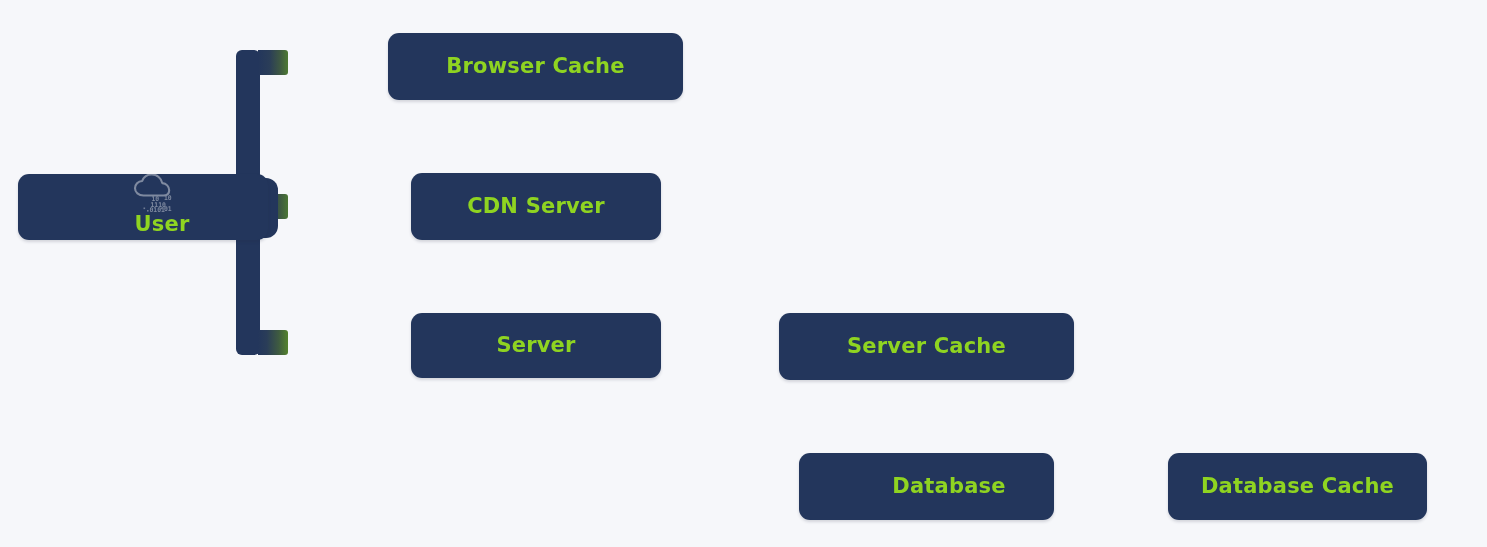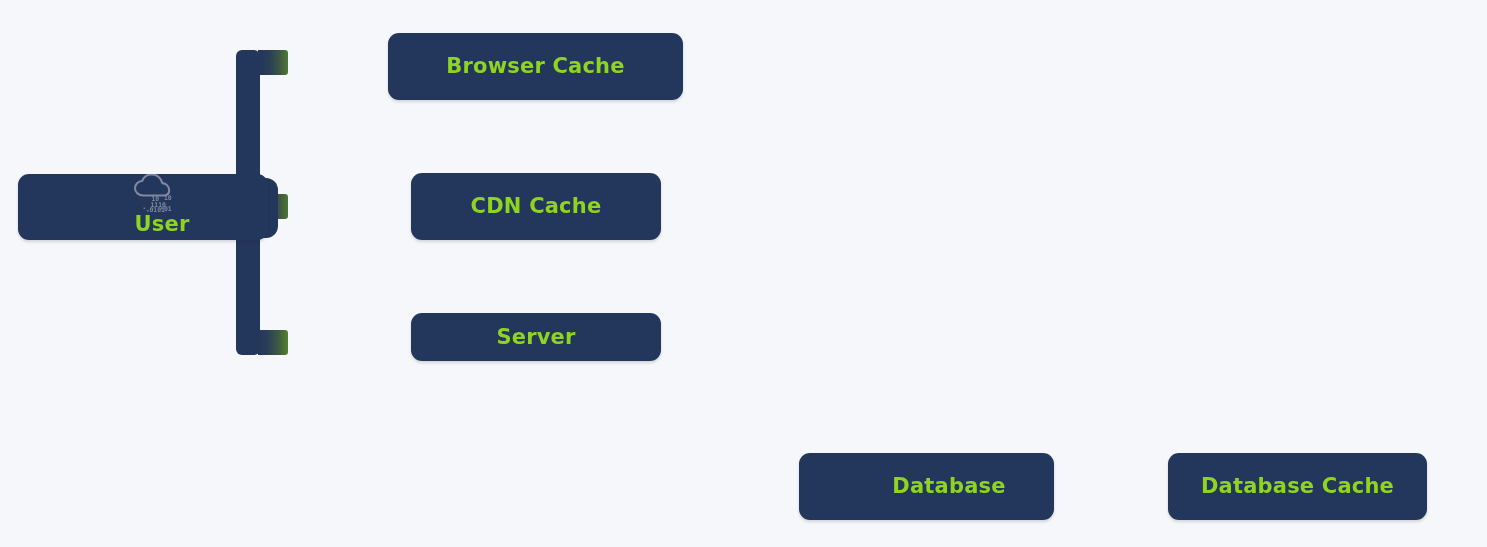--- a/index.html
+++ b/index.html
@@ -129,27 +129,30 @@
       </g>
     </svg>
     <span class="node-label">User</span>
   </div>
 
   <div class="node" style="left:388px; top:33px; width:295px; height:67px;">
     <span class="node-label">Browser Cache</span>
   </div>
 
   <div class="node" style="left:411px; top:173px; width:250px; height:67px;">
-    <span class="node-label">CDN Cache</span>
+    <span class="node-label">CDN Server</span>
   </div>
 
-  <div class="node" style="left:411px; top:313px; width:250px; height:48px;">
+  <div class="node" style="left:411px; top:313px; width:250px; height:65px;">
     <span class="node-label">Server</span>
   </div>
 
+  <div class="node" style="left:779px; top:313px; width:295px; height:67px;">
+    <span class="node-label">Server Cache</span>
+  </div>
 
   <div class="node" style="left:799px; top:453px; width:255px; height:67px;padding-left:45px;">
     <span class="node-label">Database</span>
   </div>
 
   <div class="node" style="left:1168px; top:453px; width:259px; height:67px;">
     <span class="node-label">Database Cache</span>
   </div>
 
 </div>

